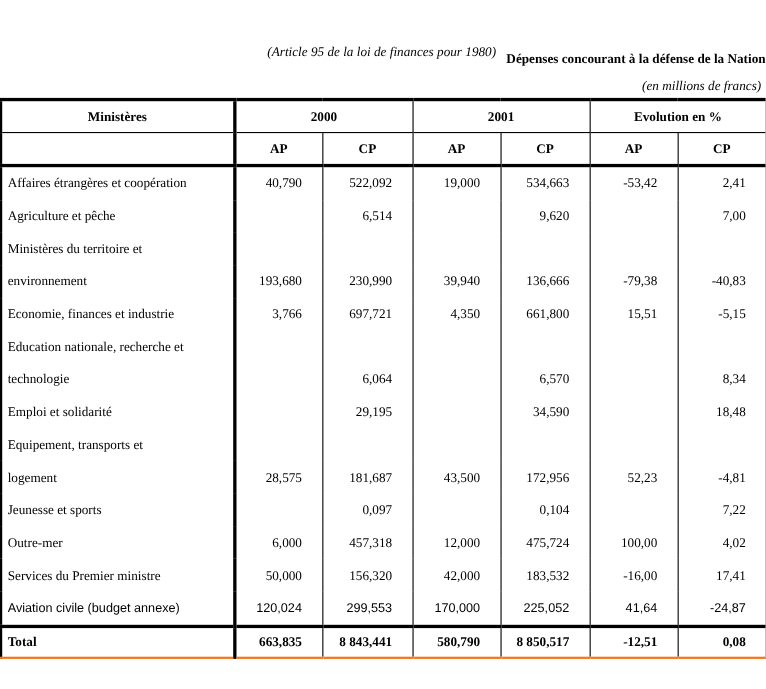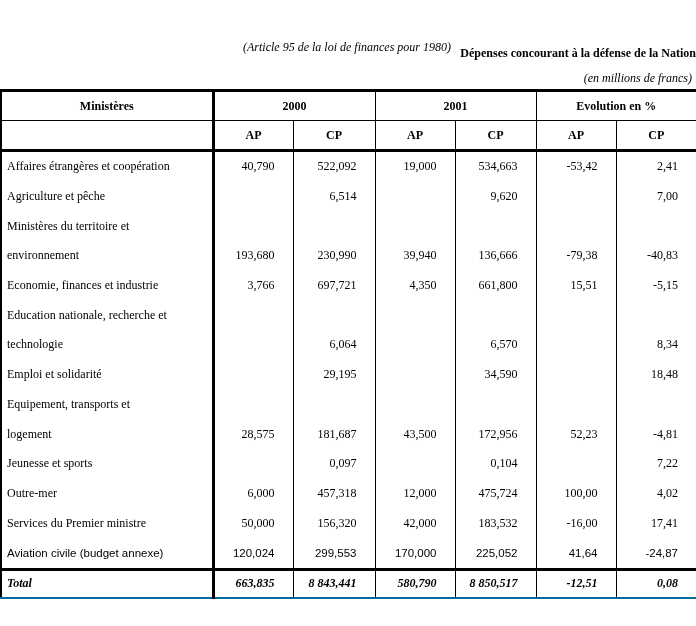--- a/index.html
+++ b/index.html
@@ -18,21 +18,21 @@
   col.c3 { width:80px; } col.c4 { width:81px; } col.c5 { width:80px; } col.c6 { width:81px; }
   .hdr th { font-weight:bold; height:28px; }
   thead tr.h1 th { border-top:3px solid #000; border-bottom:1px solid #000; }
   thead tr.h2 th { border-bottom:3px solid #000; height:28px; }
   .lb { border-left:2px solid #000; }
   .tl { border-left:3px solid #000; }
   .rb { border-right:2px solid #000; }
   .vl { border-left:1px solid #000; }
   tbody td { height:29.7px; text-align:right; padding-right:18px; }
   tbody td.name { text-align:left; padding-left:5px; padding-right:0; }
-  tbody tr.total td { border-top:3px solid #000; border-bottom:2px solid #0369a1; font-weight:bold; height:26px;font-style:italic; }
+  tbody tr.total td { border-top:3px solid #000; border-bottom:2px solid #f97316; font-weight:bold; height:26px; }
   tbody tr.total td.name { font-weight:bold; }
   .sans { font-family:"Liberation Sans", "DejaVu Sans", sans-serif; font-size:11.5px; }
 </style>
 </head>
 <body>
 
 <div class="title">Dépenses concourant à la défense de la Nation</div>
 <div class="subtitle">(Article 95 de la loi de finances pour 1980)</div>
 <div class="units">(en millions de francs)</div>
 

